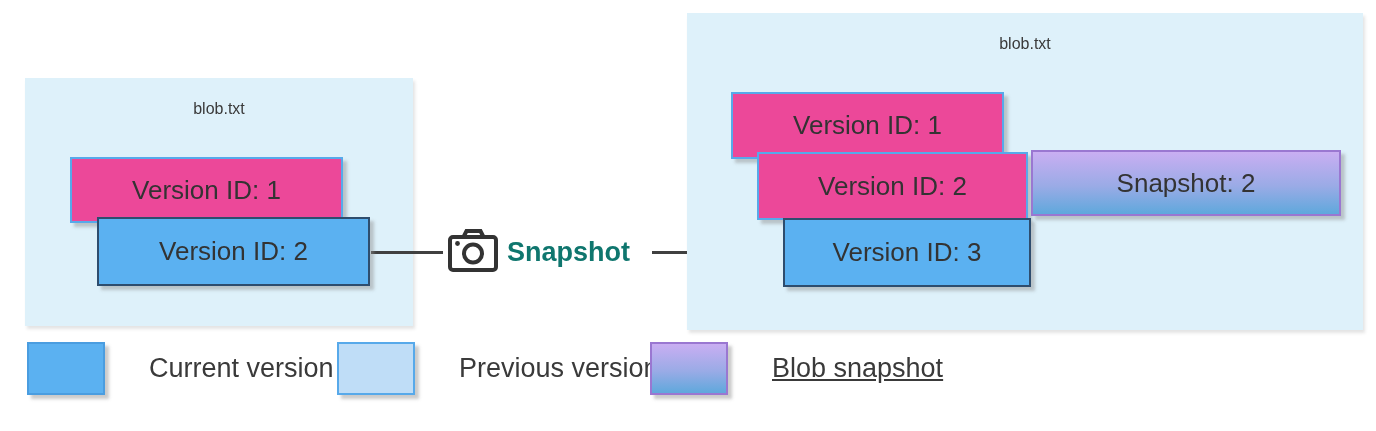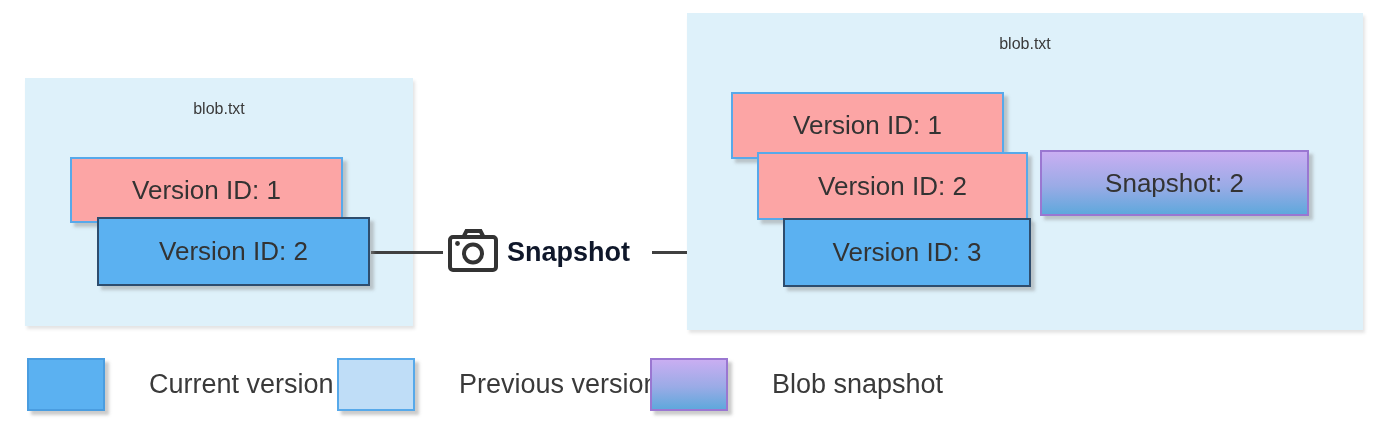--- a/index.html
+++ b/index.html
@@ -26,66 +26,66 @@
   }
   .card{
     position:absolute;
     display:flex;align-items:center;justify-content:center;
     font-size:26px;
     color:#333333;
     box-shadow:4px 4px 3px rgba(140,140,140,0.45);
     box-sizing:border-box;
   }
   .card.previous{
-    background:#fca5a5;
+    background:#ec4899;
     border:2px solid #57a9ea;
   }
   .card.current{
     background:#5bb1f1;
     border:2px solid #2e4d6e;
   }
   .card.snapshot{
     background:linear-gradient(180deg,#c9aef2 0%,#9aabe6 55%,#5fa8dc 100%);
     border:2px solid #9a77d1;
   }
   
   #l-card-1{left:45px;top:79px;width:273px;height:66px;}
   #l-card-2{left:72px;top:139px;width:273px;height:69px;z-index:2;}
   
   #r-card-1{left:44px;top:79px;width:273px;height:67px;}
   #r-card-2{left:70px;top:139px;width:271px;height:68px;z-index:2;}
   #r-card-3{left:96px;top:205px;width:248px;height:69px;z-index:4;}
-  #r-snap{left:353px;top:137px;width:269px;height:66px;z-index:3;}
+  #r-snap{left:344px;top:137px;width:310px;height:66px;z-index:3;}
   
   .conn-line{
     position:absolute;height:3px;background:#404040;
   }
   #line-1{left:371px;top:251px;width:72px;}
   #line-2{left:652px;top:251px;width:119px;}
   #arrow-head{
     position:absolute;left:769px;top:244px;
     width:0;height:0;
     border-left:14px solid #404040;
     border-top:8px solid transparent;
     border-bottom:8px solid transparent;
   }
   #camera{position:absolute;left:447px;top:228px;}
   #snapshot-label{
     position:absolute;left:507px;top:237px;
-    font-size:27px;font-weight:bold;color:#0f172a;
+    font-size:27px;font-weight:bold;color:#0f766e;
     white-space:nowrap;
   }
   
   .legend-item{
-    position:absolute;top:358px;
+    position:absolute;top:342px;
     display:flex;align-items:center;justify-content:flex-end;
   }
   #legend-current{left:27px;}
   #legend-previous{left:337px;}
-  #legend-snapshot{left:650px;}
+  #legend-snapshot{left:650px;text-decoration:underline;}
   .swatch{
     width:78px;height:53px;
     box-shadow:4px 4px 3px rgba(140,140,140,0.45);
     box-sizing:border-box;
     flex:0 0 auto;
   }
   .swatch.current{background:#5bb1f1;border:2px solid #4a9de0;}
   .swatch.previous{background:#bfddf7;border:2px solid #57a9ea;}
   .swatch.snapshot{background:linear-gradient(180deg,#c9aef2 0%,#9aabe6 55%,#5fa8dc 100%);border:2px solid #9a77d1;}
   .legend-label{

